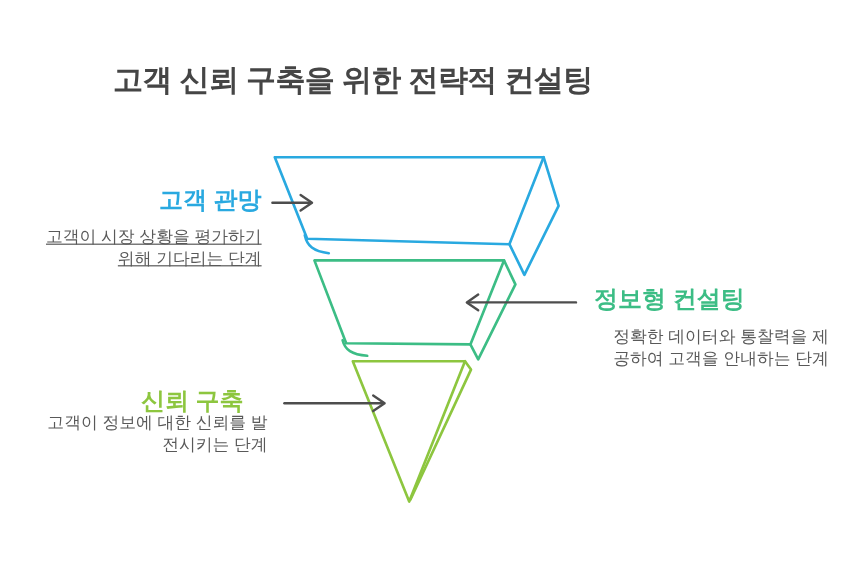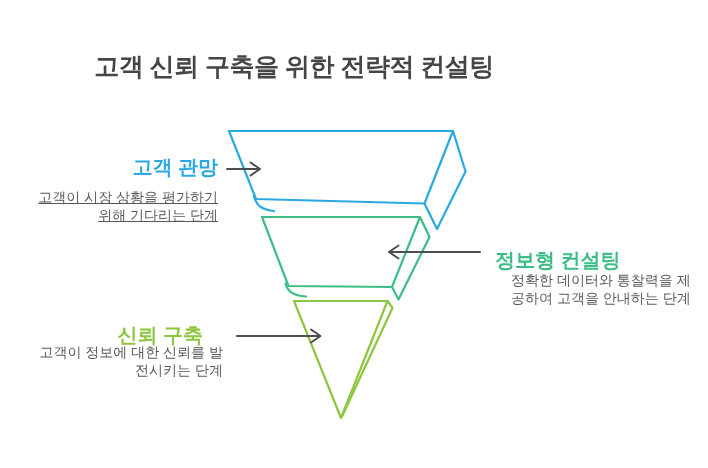--- a/index.html
+++ b/index.html
@@ -90,21 +90,21 @@
         <path d="M237 336 L319 336"></path>
         <path d="M311 329.5 L320.5 336 L311 342.5"></path>
       </g>
     </g>
   </svg>
 
   <div class="stage-label align-right c-blue" style="right:490px; top:156px; width:220px;">고객 관망</div>
   <div class="stage-desc align-right" style="right:490px; top:189px; width:210px;text-decoration:underline;">고객이 시장 상황을 평가하기
 위해 기다리는 단계</div>
 
-  <div class="stage-label align-left c-green" style="left:495px; top:249px; width:210px;">정보형 컨설팅</div>
+  <div class="stage-label align-left c-green" style="left:495px; top:239px; width:210px;">정보형 컨설팅</div>
   <div class="stage-desc align-left" style="left:511px; top:272px; width:205px;">정확한 데이터와 통찰력을 제
 공하여 고객을 안내하는 단계</div>
 
   <div class="stage-label align-right c-lime" style="right:505px; top:324px; width:220px;">신뢰 구축</div>
   <div class="stage-desc align-right" style="right:485px; top:344px; width:210px;">고객이 정보에 대한 신뢰를 발
 전시키는 단계</div>
 
 </div>
 
 </body></html>

